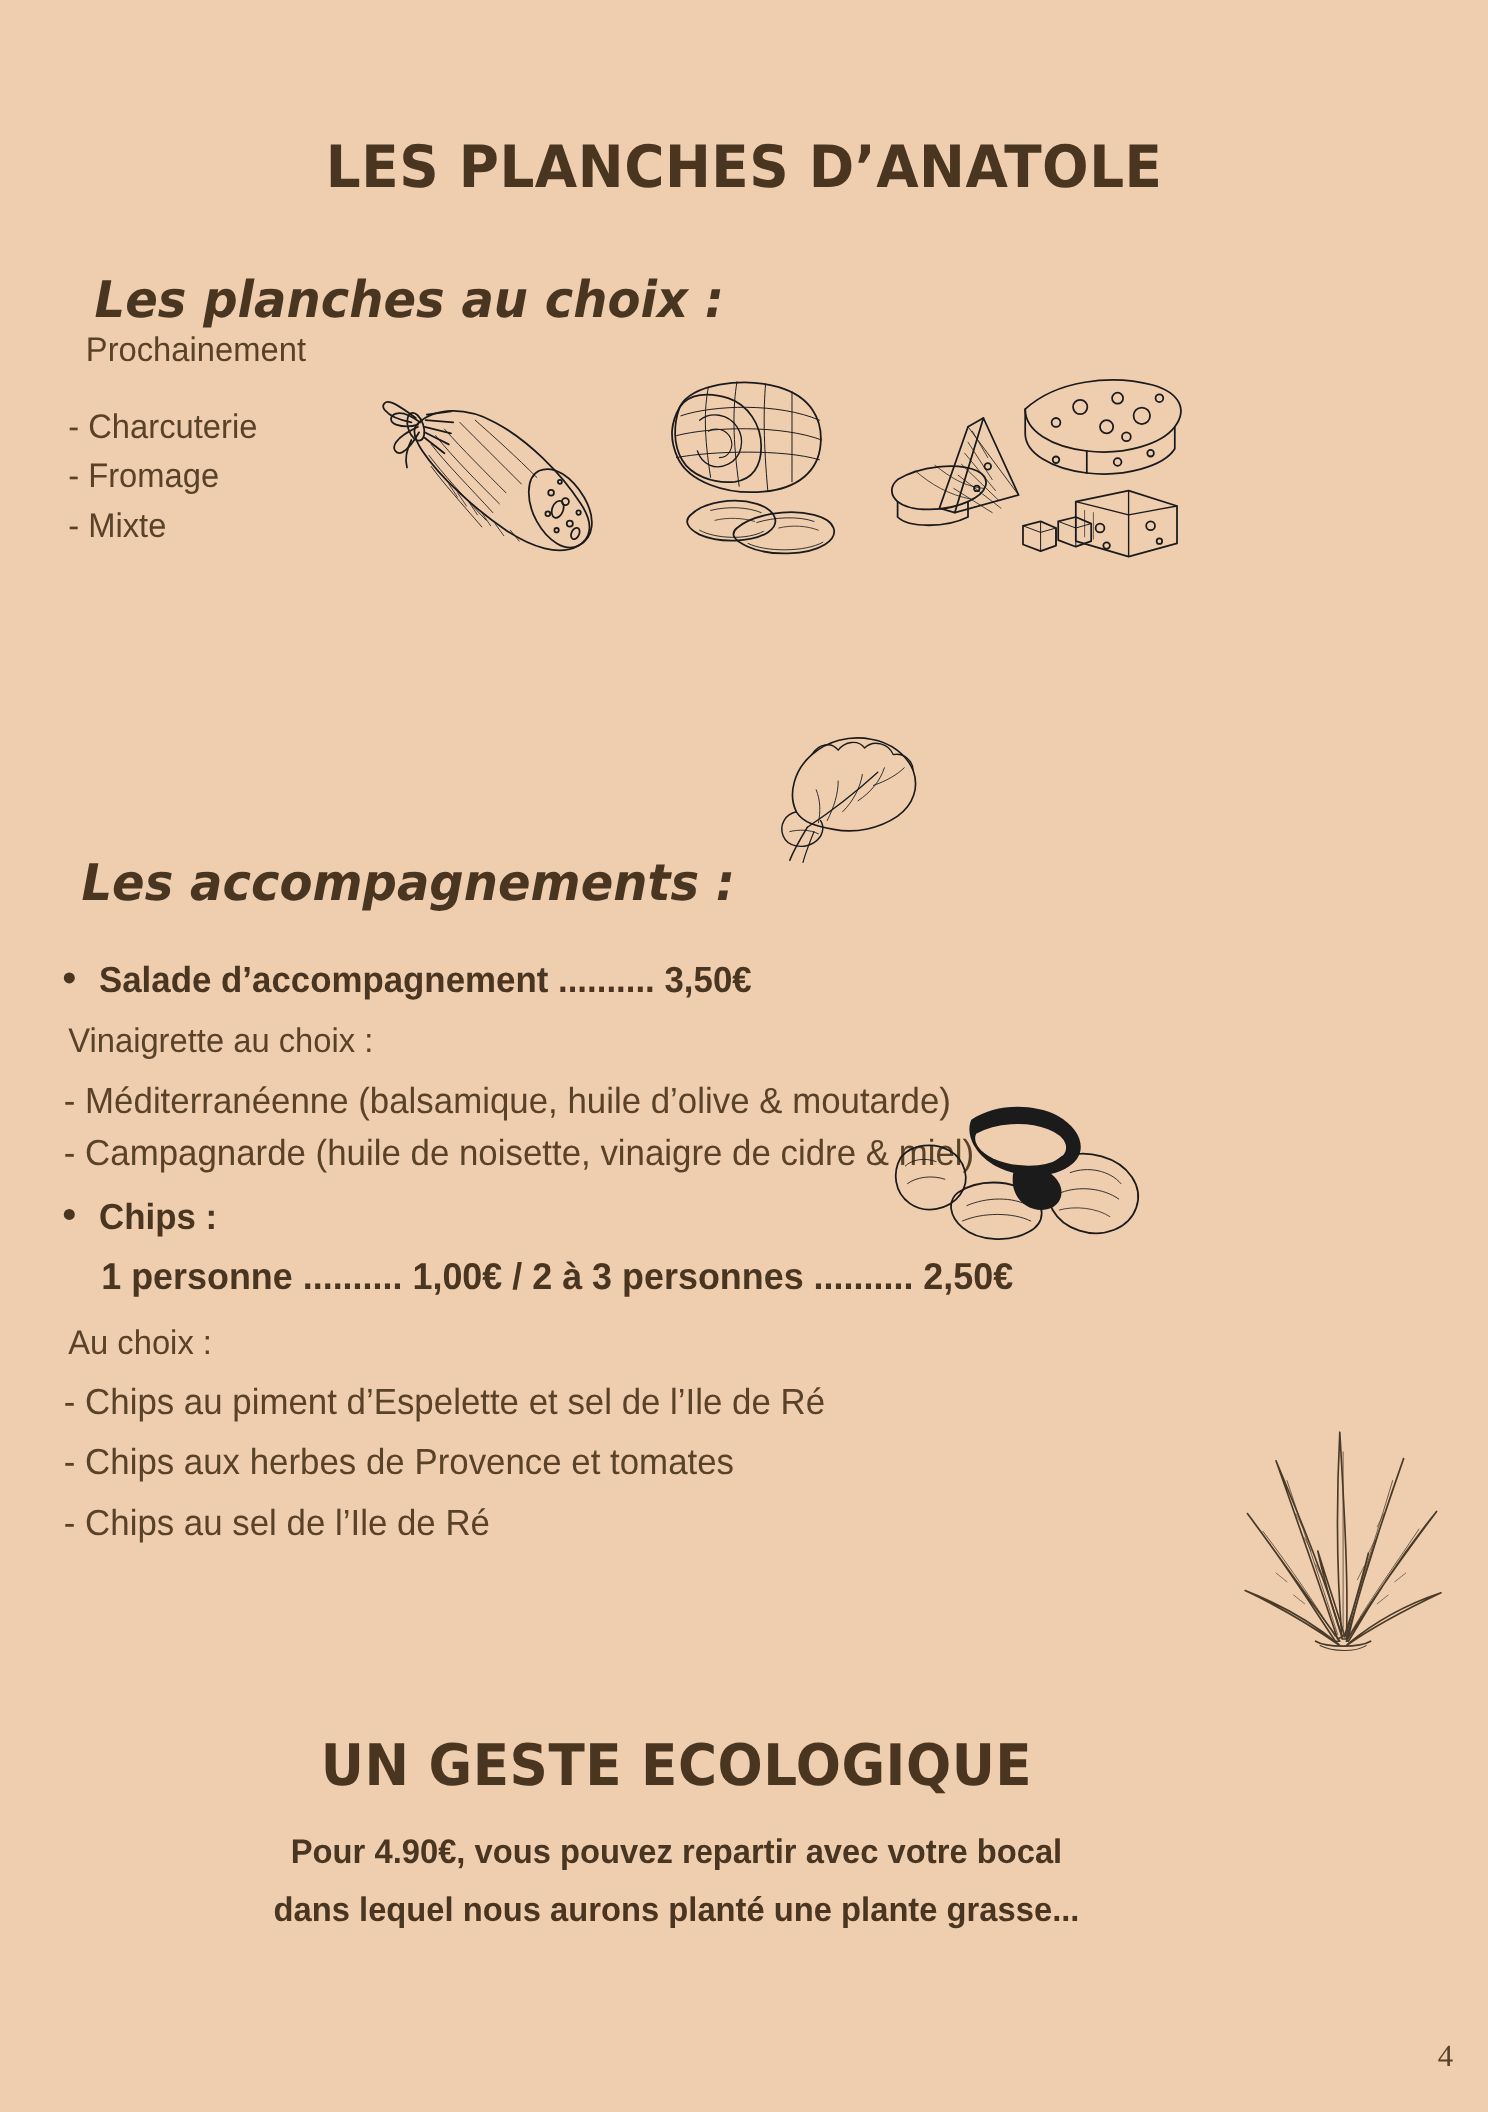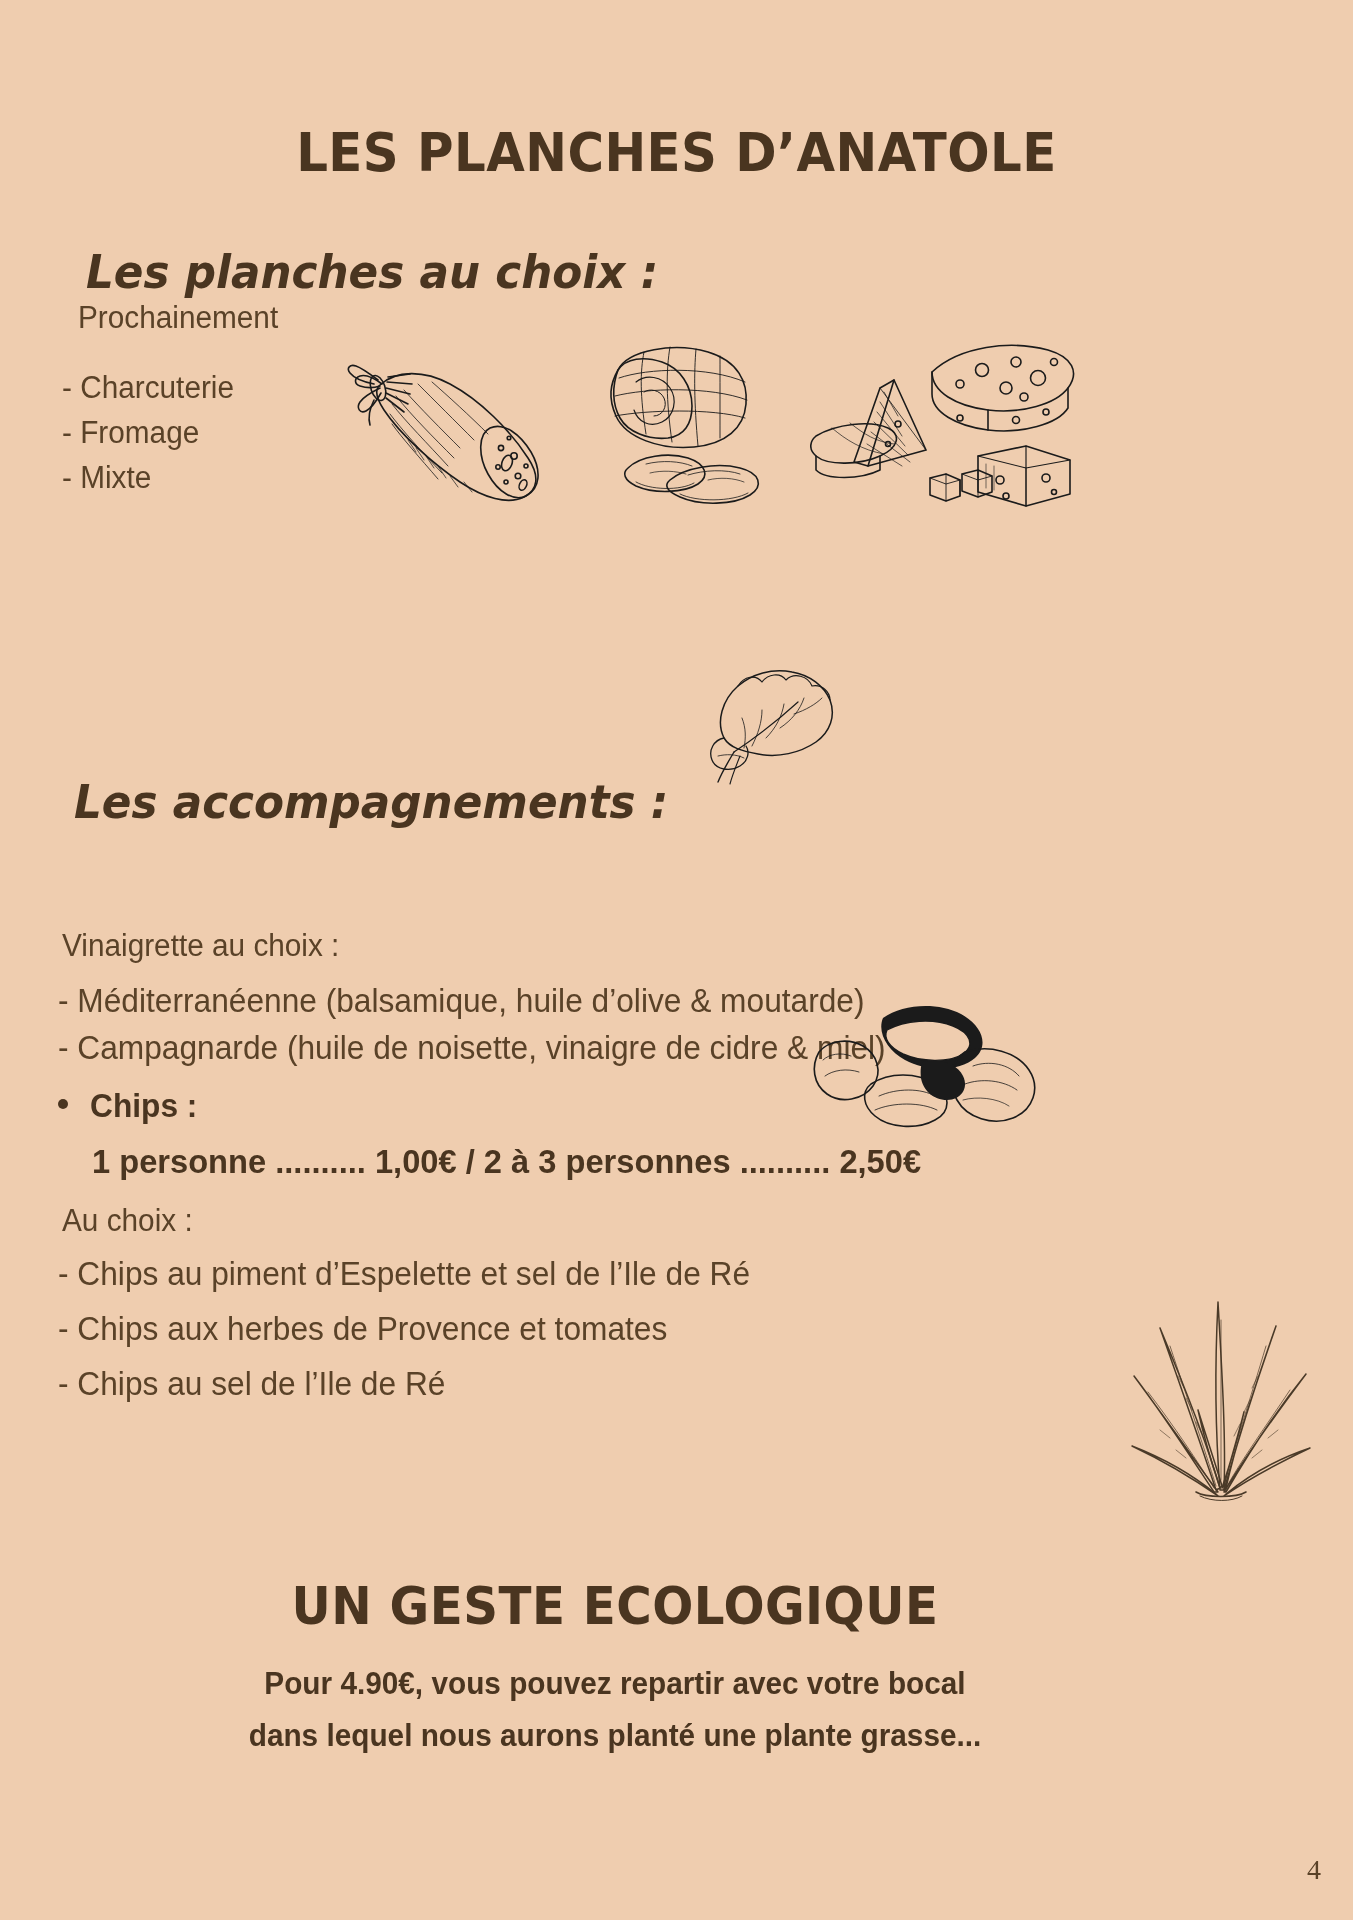--- a/index.html
+++ b/index.html
@@ -288,20 +288,24 @@
       <path d="M120,146 L136,152 L150,148" stroke-width="0.9"></path>
       <path d="M150,148 L150,164" stroke-width="0.9"></path>
       <path d="M152,142 L168,138 L182,144 L182,160 L168,165 L152,159 Z"></path>
       <path d="M168,138 L168,165" stroke-width="0.9"></path>
       <path d="M152,142 L168,148 L182,144" stroke-width="0.9"></path>
     </g>
   </svg>
 
   <div class="section-heading" id="heading-accomp">Les accompagnements :</div>
 
+  <div class="bullet-row" style="left:58px; top:872px;">
+    <span class="bullet-dot"></span>
+    <span class="bullet-text">Salade d’accompagnement .......... 3,50€</span>
+  </div>
 
   <div class="body-line" style="left:62px; top:928px;">Vinaigrette au choix :</div>
 
   <div class="body-line big-line" style="left:58px; top:982px;">- Méditerranéenne (balsamique, huile d’olive &amp; moutarde)</div>
   <div class="body-line big-line" style="left:58px; top:1029px;">- Campagnarde (huile de noisette, vinaigre de cidre &amp; miel)</div>
 
   <div class="bullet-row" style="left:58px; top:1087px;justify-content:flex-end;">
     <span class="bullet-dot"></span>
     <span class="bullet-text">Chips :</span>
   </div>

